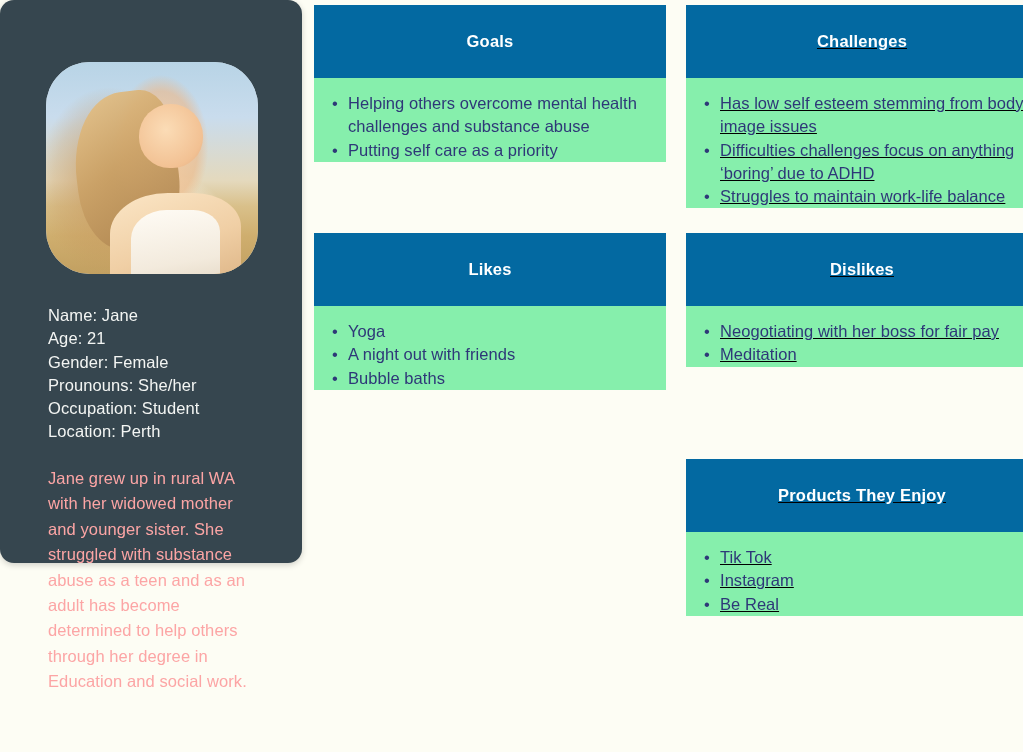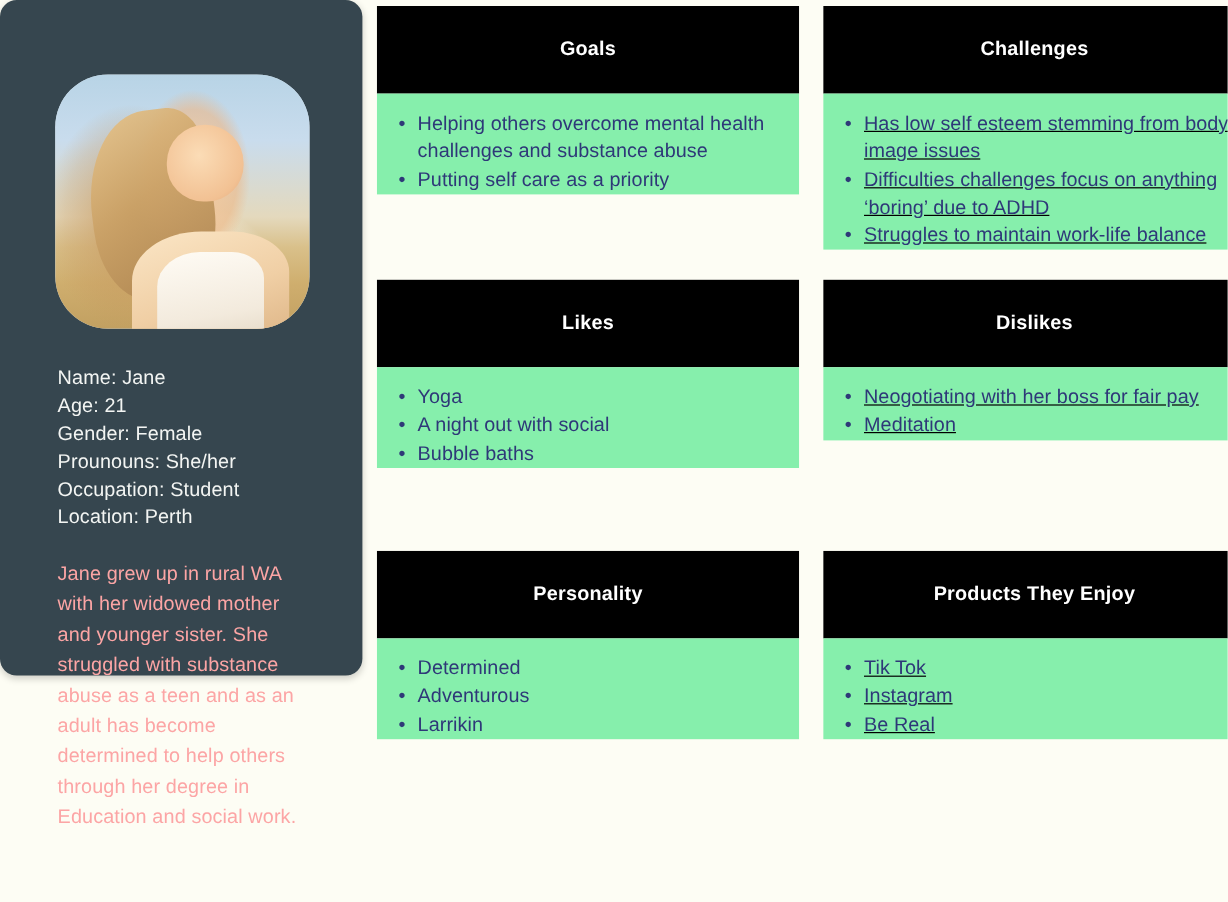--- a/index.html
+++ b/index.html
@@ -139,21 +139,21 @@
     overflow: hidden;
   }
   .panel.col-left  { left: 0;     width: 352px; }
   .panel.col-right { left: 372px; width: 352px; text-decoration: underline; }
   .panel.row-1 { top: 5px;   height: 212px; }
   .panel.row-2 { top: 233px; height: 212px; }
   .panel.row-3 { top: 459px; height: 231px; }
 
   .panel-header {
     height: 73px;
-    background: #000000;
+    background: #0369a1;
     color: #ffffff;
     font-size: 16.5px;
     font-weight: bold;
     letter-spacing: 0.2px;
     display: flex;
     align-items: center;
     justify-content: center;
     text-align: center;
   }
 
@@ -235,46 +235,36 @@
           <li>Struggles to maintain work-life balance</li>
         </ul>
       </div>
     </div>
 
     <div class="panel col-left row-2">
       <div class="panel-header">Likes</div>
       <div class="panel-body">
         <ul class="bullets">
           <li>Yoga</li>
-          <li>A night out with social</li>
+          <li>A night out with friends</li>
           <li>Bubble baths</li>
         </ul>
       </div>
     </div>
 
     <div class="panel col-right row-2">
       <div class="panel-header">Dislikes</div>
       <div class="panel-body">
         <ul class="bullets">
           <li>Neogotiating with her boss for fair pay</li>
           <li>Meditation</li>
         </ul>
       </div>
     </div>
 
-    <div class="panel col-left row-3">
-      <div class="panel-header">Personality</div>
-      <div class="panel-body">
-        <ul class="bullets">
-          <li>Determined</li>
-          <li>Adventurous</li>
-          <li>Larrikin</li>
-        </ul>
-      </div>
-    </div>
 
     <div class="panel col-right row-3">
       <div class="panel-header">Products They Enjoy</div>
       <div class="panel-body">
         <ul class="bullets">
           <li>Tik Tok</li>
           <li>Instagram</li>
           <li>Be Real</li>
         </ul>
       </div>

